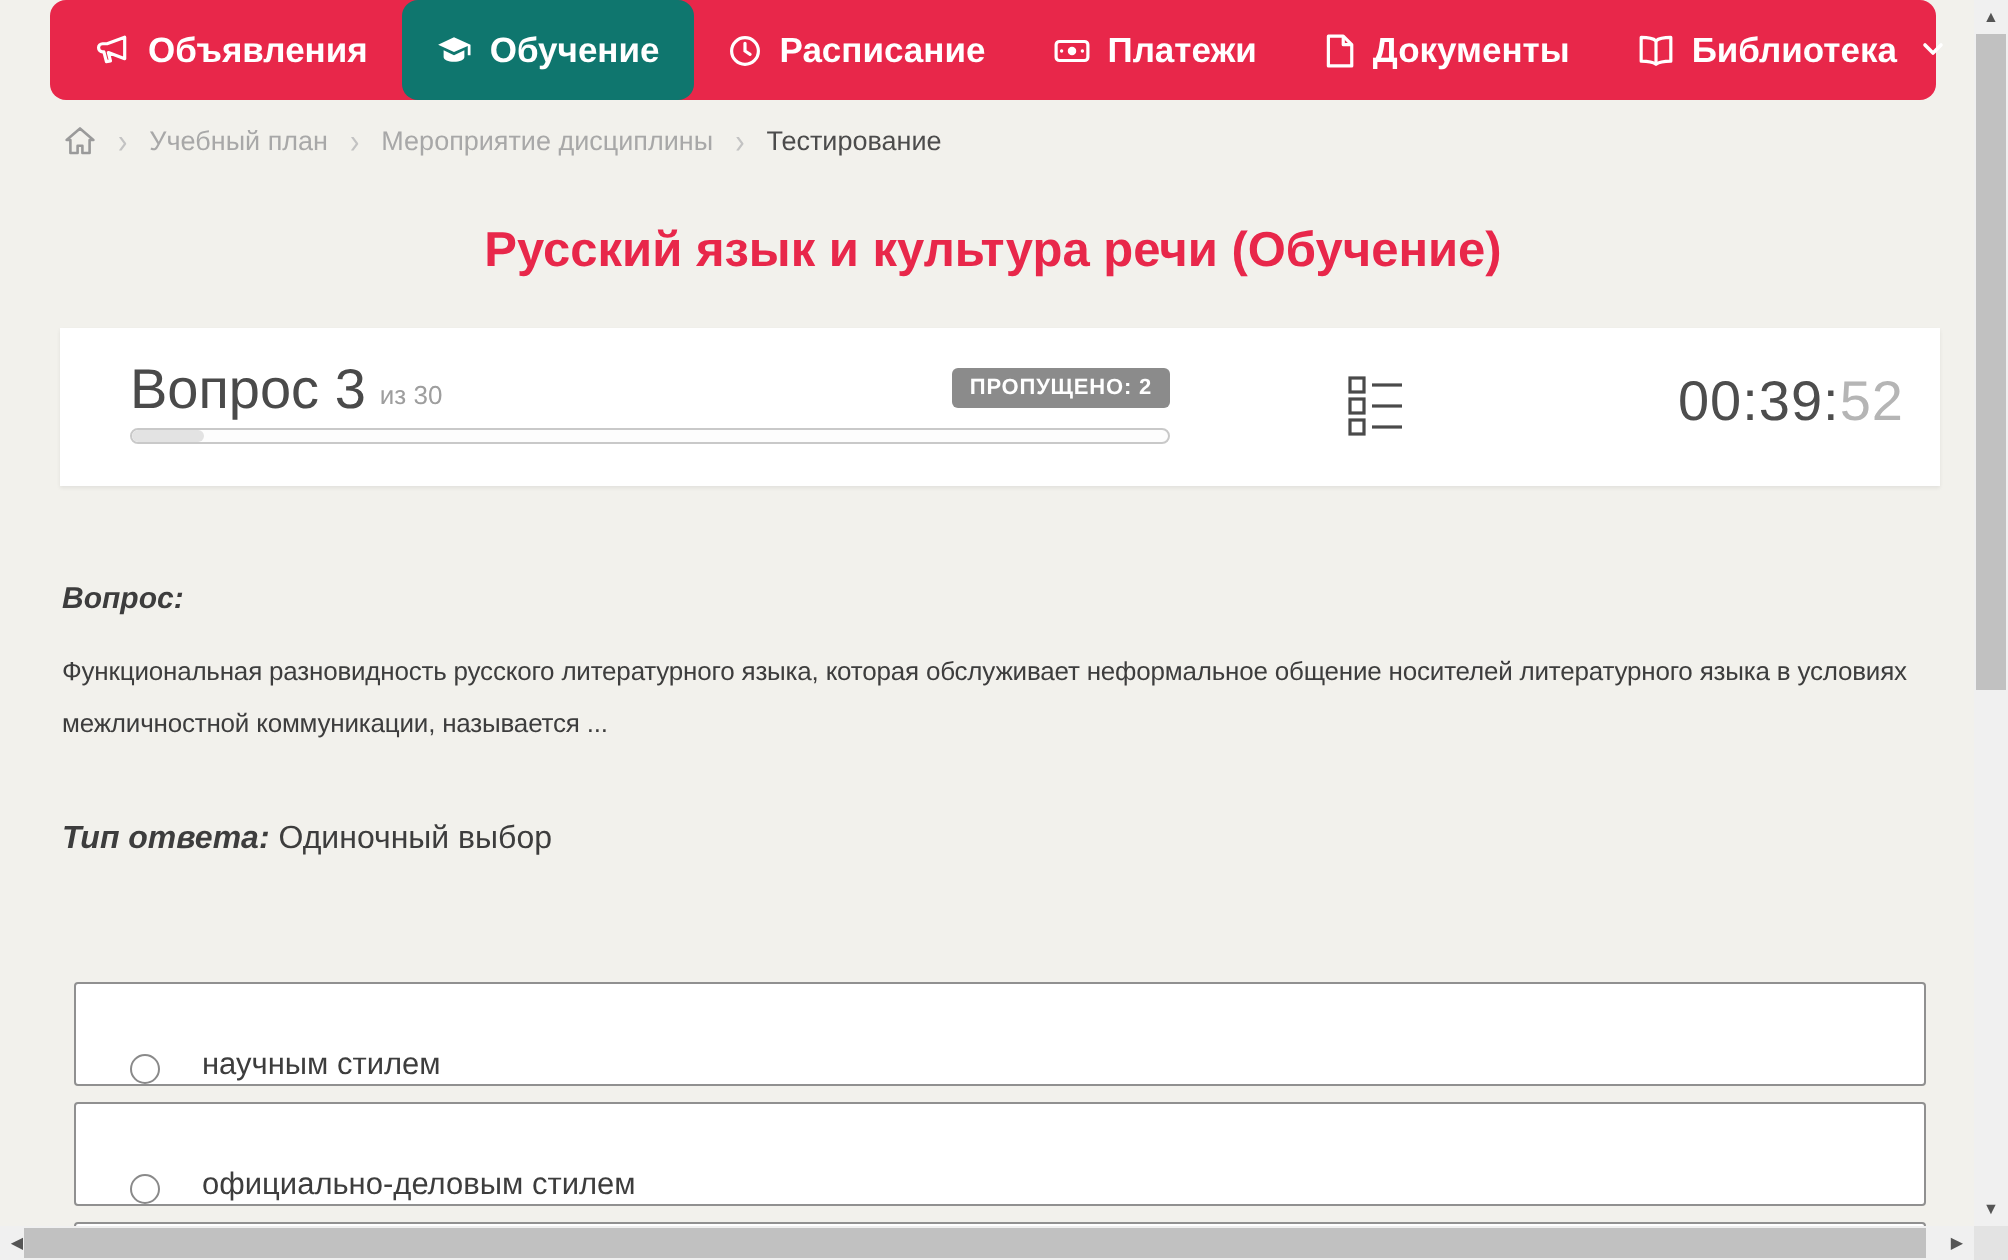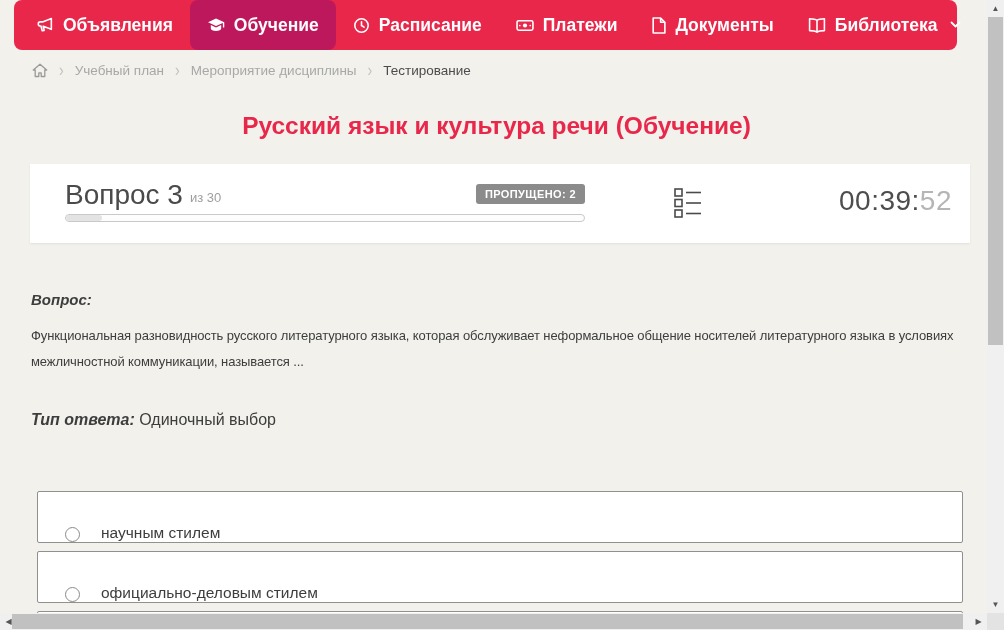--- a/index.html
+++ b/index.html
@@ -10,34 +10,34 @@
     font-family: "Liberation Sans", sans-serif;
     overflow: hidden; position: relative;
   }
   .content {
     position: absolute; top: 0; left: 0;
     width: 987px; height: 613px; overflow: hidden;
   }
 
   
   .main-nav {
-    position: absolute; top: 0; left: 14px;
+    position: absolute; top: 0; left: 25px;
     width: 943px; height: 50px;
     background: #e8274a;
     border-radius: 8px;
     display: flex; align-items: stretch;
     padding: 0 6px;
   }
   .nav-item {
     display: flex; align-items: center; gap: 9px;
     padding: 0 17px;
     color: #fff; font-weight: bold; font-size: 17.5px;
     cursor: pointer; white-space: nowrap;
   }
-  .nav-item.active { background: #be185d; border-radius: 8px; justify-content: flex-end; }
+  .nav-item.active { background: #0f766e; border-radius: 8px; justify-content: flex-end; }
   .nav-ic { display: flex; align-items: center; }
   .nav-ic svg { display: block; }
   .chev { margin-left: 4px; display: flex; align-items: center; }
 
   
   .breadcrumb {
     position: absolute; top: 62px; left: 32px;
     display: flex; align-items: center; gap: 11px;
     font-size: 13.5px; color: #a8a8a8;
   }

